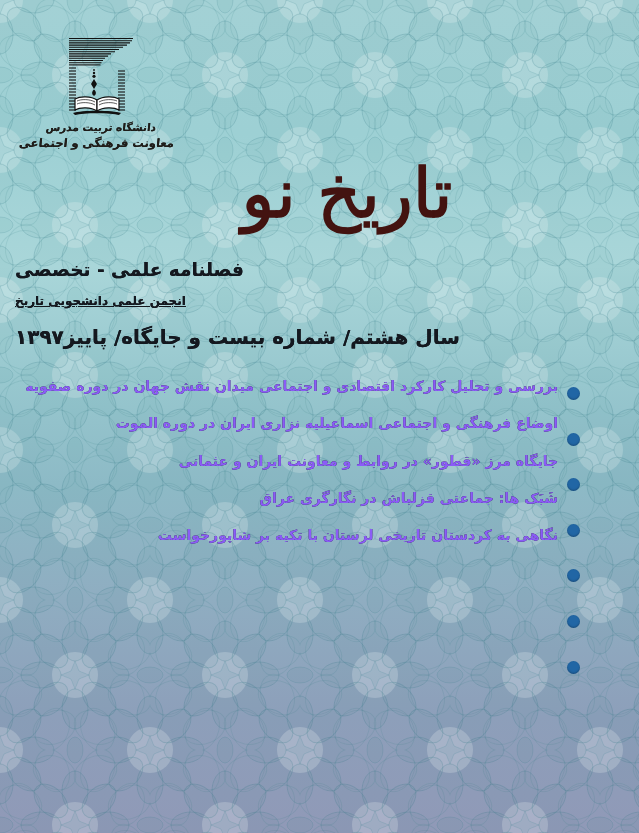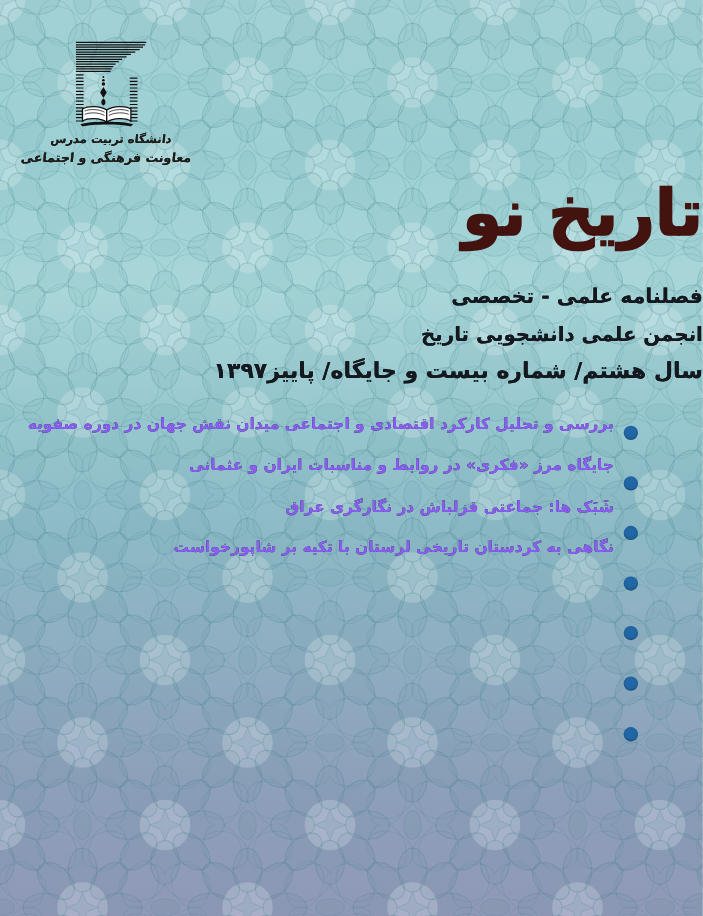--- a/index.html
+++ b/index.html
@@ -45,43 +45,43 @@
     white-space: nowrap;
   }
   .logo .logo-line.l1 { font-size: 10.5px; margin-top: 3px; letter-spacing: 0.5px; }
   .logo .logo-line.l2 { font-size: 11.5px; margin-top: 3px; }
   
   .title {
     position: absolute;
     top: 148px;
     left: 55px;
     width: 584px;
-    text-align: right;
-    direction: rtl;
-    font-size: 58px;
-    font-weight: bold;
+    text-align: center;
+    direction: rtl;
+    font-size: 68px;
+    font-weight: normal;
     color: #431310;
     -webkit-text-stroke: 1.4px #431310;
     text-shadow: 0 0 1px #431310;
     line-height: 92px;
     white-space: nowrap;
   }
   .subline {
     position: absolute;
     left: 15px;
     width: 624px;
-    text-align: right;
+    text-align: left;
     direction: rtl;
     font-weight: bold;
     color: #14181f;
     text-shadow: 0 0 0.5px #14181f;
     white-space: nowrap;
   }
   .sub1 { top: 259px; font-size: 18.5px; letter-spacing: 1px; }
-  .sub2 { top: 294px; font-size: 18px; }
+  .sub2 { top: 294px; font-size: 12px; text-decoration: underline; }
   .sub3 { top: 325px; font-size: 20px; }
   
   .toc-items {
     position: absolute;
     top: 368px;
     right: 81px;
     width: 470px;
     direction: rtl;
     text-align: right;
   }
@@ -252,18 +252,19 @@
   <span class="bullet b1"></span>
   <span class="bullet b2"></span>
   <span class="bullet b3"></span>
   <span class="bullet b4"></span>
   <span class="bullet b5"></span>
   <span class="bullet b6"></span>
   <span class="bullet b7"></span>
 
   <div class="toc-items">
     <div class="toc-item">بررسی و تحلیل کارکرد اقتصادی و اجتماعی میدان نقش جهان  در دوره صفویه</div>
-    <div class="toc-item">جایگاه مرز «فکری» در روابط و مناسبات ایران و عثمانی</div>
+    <div class="toc-item">اوضاع فرهنگی و اجتماعی اسماعیلیه نزاری ایران در دوره الموت</div>
+    <div class="toc-item">جایگاه مرز «قطور» در روابط و معاونت ایران و عثمانی</div>
     <div class="toc-item">شَبَک ها: جماعتی قزلباش در نگارگری عراق</div>
     <div class="toc-item">نگاهی به کردستان تاریخی لرستان با تکیه بر شاپورخواست</div>
   </div>
 
 </div>
 
 </body></html>

